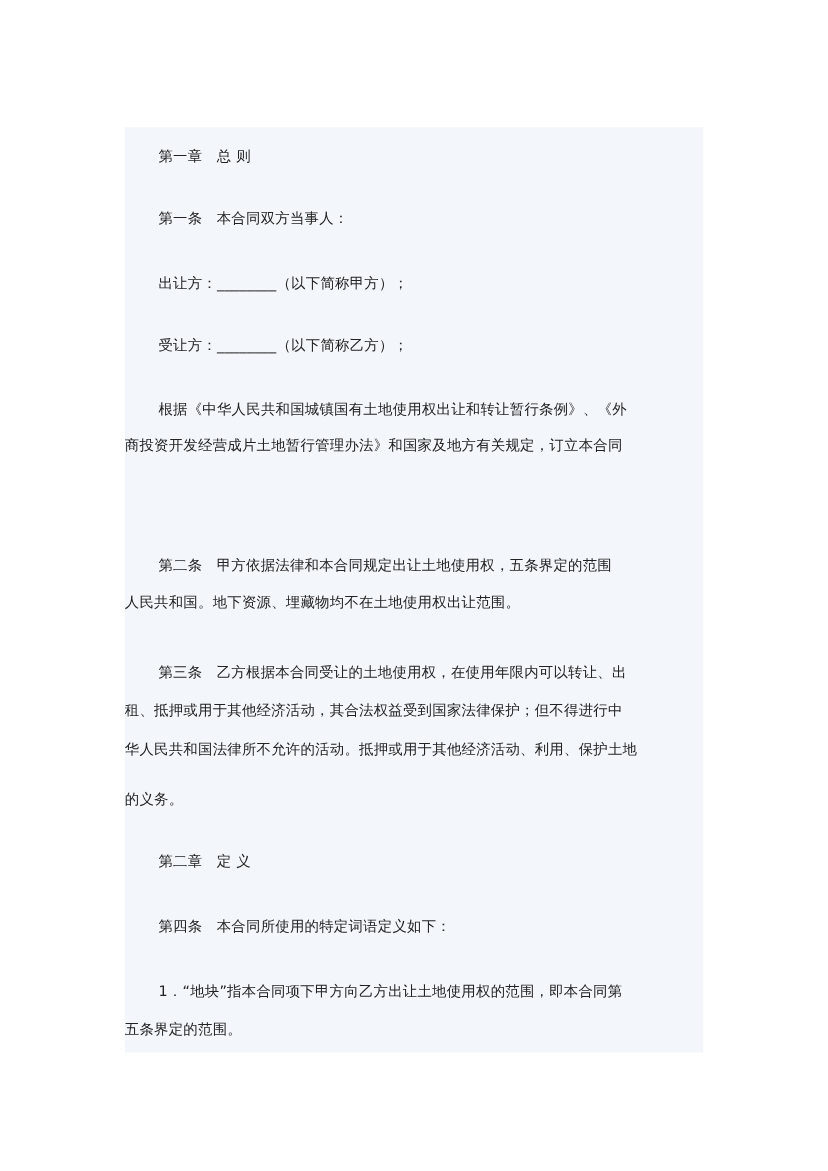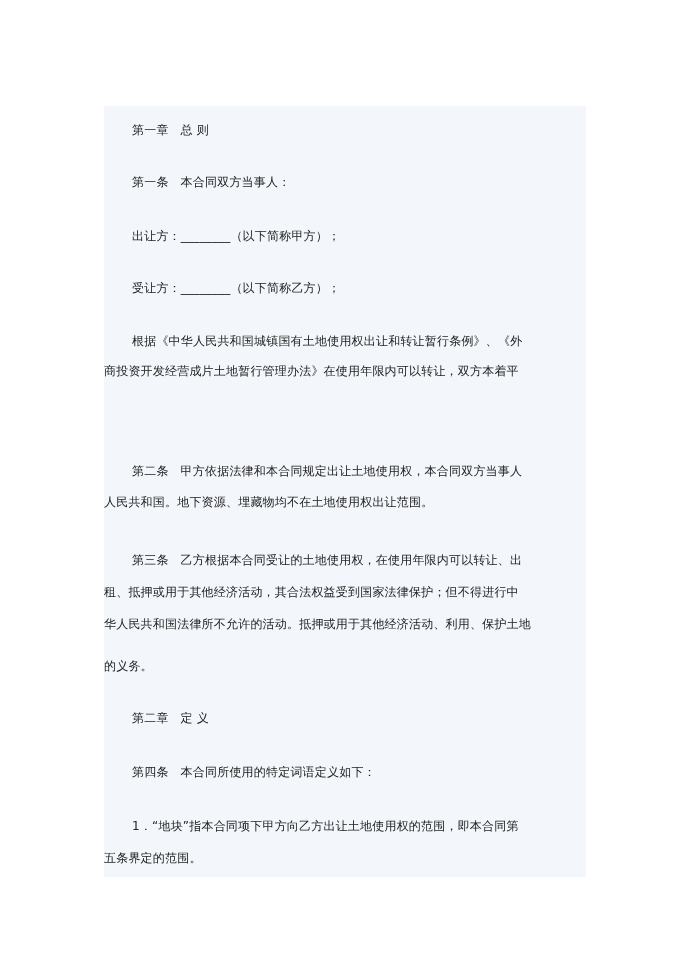--- a/index.html
+++ b/index.html
@@ -46,24 +46,24 @@
 
   <div class="line indent" style="top:66px;">
     <span>第一条</span><span class="gap"></span><span>本合同双方当事人：</span>
   </div>
 
   <div class="line indent" style="top:120px;">出让方：________（以下简称甲方）；</div>
 
   <div class="line indent" style="top:172px;">受让方：________（以下简称乙方）；</div>
 
   <div class="line indent" style="top:225px;">根据《中华人民共和国城镇国有土地使用权出让和转让暂行条例》、《外</div>
-  <div class="line" style="top:255px;">商投资开发经营成片土地暂行管理办法》在使用年限内可以转让，双方本着平</div>
+  <div class="line" style="top:255px;">商投资开发经营成片土地暂行管理办法》和国家及地方有关规定，订立本合同</div>
 
   <div class="line indent" style="top:355px;">
-    <span>第二条</span><span class="gap"></span><span>甲方依据法律和本合同规定出让土地使用权，本合同双方当事人</span>
+    <span>第二条</span><span class="gap"></span><span>甲方依据法律和本合同规定出让土地使用权，五条界定的范围</span>
   </div>
   <div class="line" style="top:386px;">人民共和国。地下资源、埋藏物均不在土地使用权出让范围。</div>
 
   <div class="line indent" style="top:444px;">
     <span>第三条</span><span class="gap"></span><span>乙方根据本合同受让的土地使用权，在使用年限内可以转让、出</span>
   </div>
   <div class="line" style="top:476px;">租、抵押或用于其他经济活动，其合法权益受到国家法律保护；但不得进行中</div>
   <div class="line" style="top:508px;">华人民共和国法律所不允许的活动。抵押或用于其他经济活动、利用、保护土地</div>
   <div class="line" style="top:550px;">的义务。</div>
 

